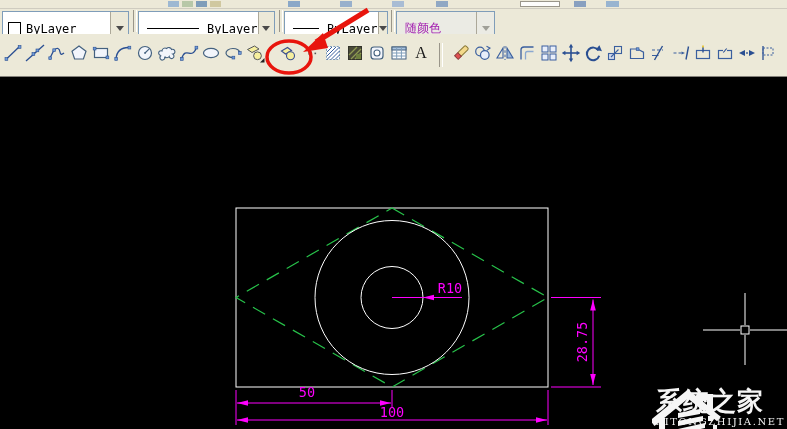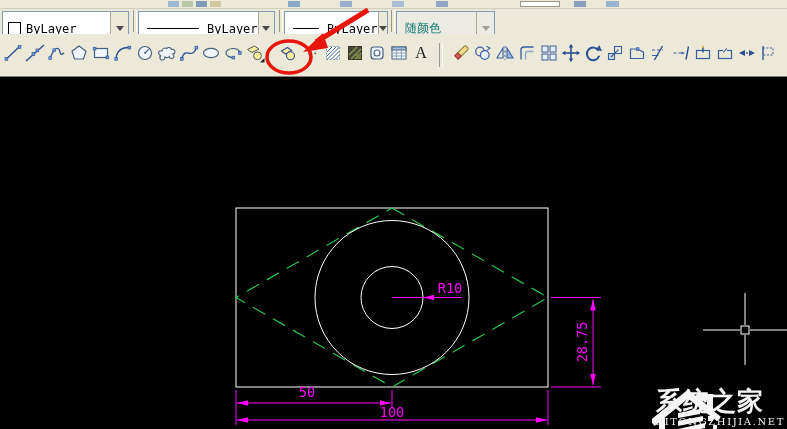--- a/index.html
+++ b/index.html
@@ -10,21 +10,21 @@
   .top-strip{position:absolute;top:0;left:0;width:787px;height:8px;background:#ece9d8;border-bottom:1px solid #cfccc0;overflow:hidden;}
   .frag{position:absolute;top:1px;height:6px;}
 
   
   .props-row{position:absolute;top:9px;left:0;width:787px;height:25px;background:#ece9d8;}
   .combo{position:absolute;top:2px;height:35px;background:#fff;border:1px solid #7f9db9;display:flex;align-items:center;box-sizing:border-box;overflow:hidden;}
   .combo-text{font-family:"DejaVu Sans Mono",monospace;font-size:12px;color:#000;white-space:nowrap;}
   .combo-arrow{margin-left:auto;width:17px;align-self:stretch;background:#ece9d8;border-left:1px solid #aca899;display:flex;align-items:center;justify-content:center;}
   .combo-arrow i{width:0;height:0;border-left:4px solid transparent;border-right:4px solid transparent;border-top:5px solid #4a4a4a;}
   .combo.disabled{background:#ebebe4;}
-  .combo.disabled .combo-text{color:#0f766e;font-family:Liberation Sans, sans-serif;}
+  .combo.disabled .combo-text{color:#a21caf;font-family:Liberation Sans, sans-serif;}
   .combo.disabled .combo-arrow{background:#ebebe4;}
   .combo.disabled .combo-arrow i{border-top-color:#a0a098;}
   .swatch{width:11px;height:11px;border:1px solid #000;background:#fff;margin:0 5px 0 5px;flex:0 0 auto;}
   .ltline{height:0;border-top:1px solid #000;margin:0 8px 0 8px;flex:0 0 auto;}
   .vsep{position:absolute;top:1px;height:22px;width:2px;border-left:1px solid #9a968a;border-right:1px solid #fff;}
 
   
   .tools-row{position:absolute;top:34px;left:0;width:787px;height:43px;background:#ece9d8;border-bottom:1px solid #84817a;box-sizing:border-box;display:flex;align-items:center;padding-left:2px;overflow:hidden;}
   .tool-btn{width:22px;height:22px;flex:0 0 auto;display:flex;align-items:center;justify-content:center;}
   .group-sep{width:2px;height:24px;flex:0 0 auto;margin:0 7px;border-left:1px solid #9a968a;border-right:1px solid #fff;}

